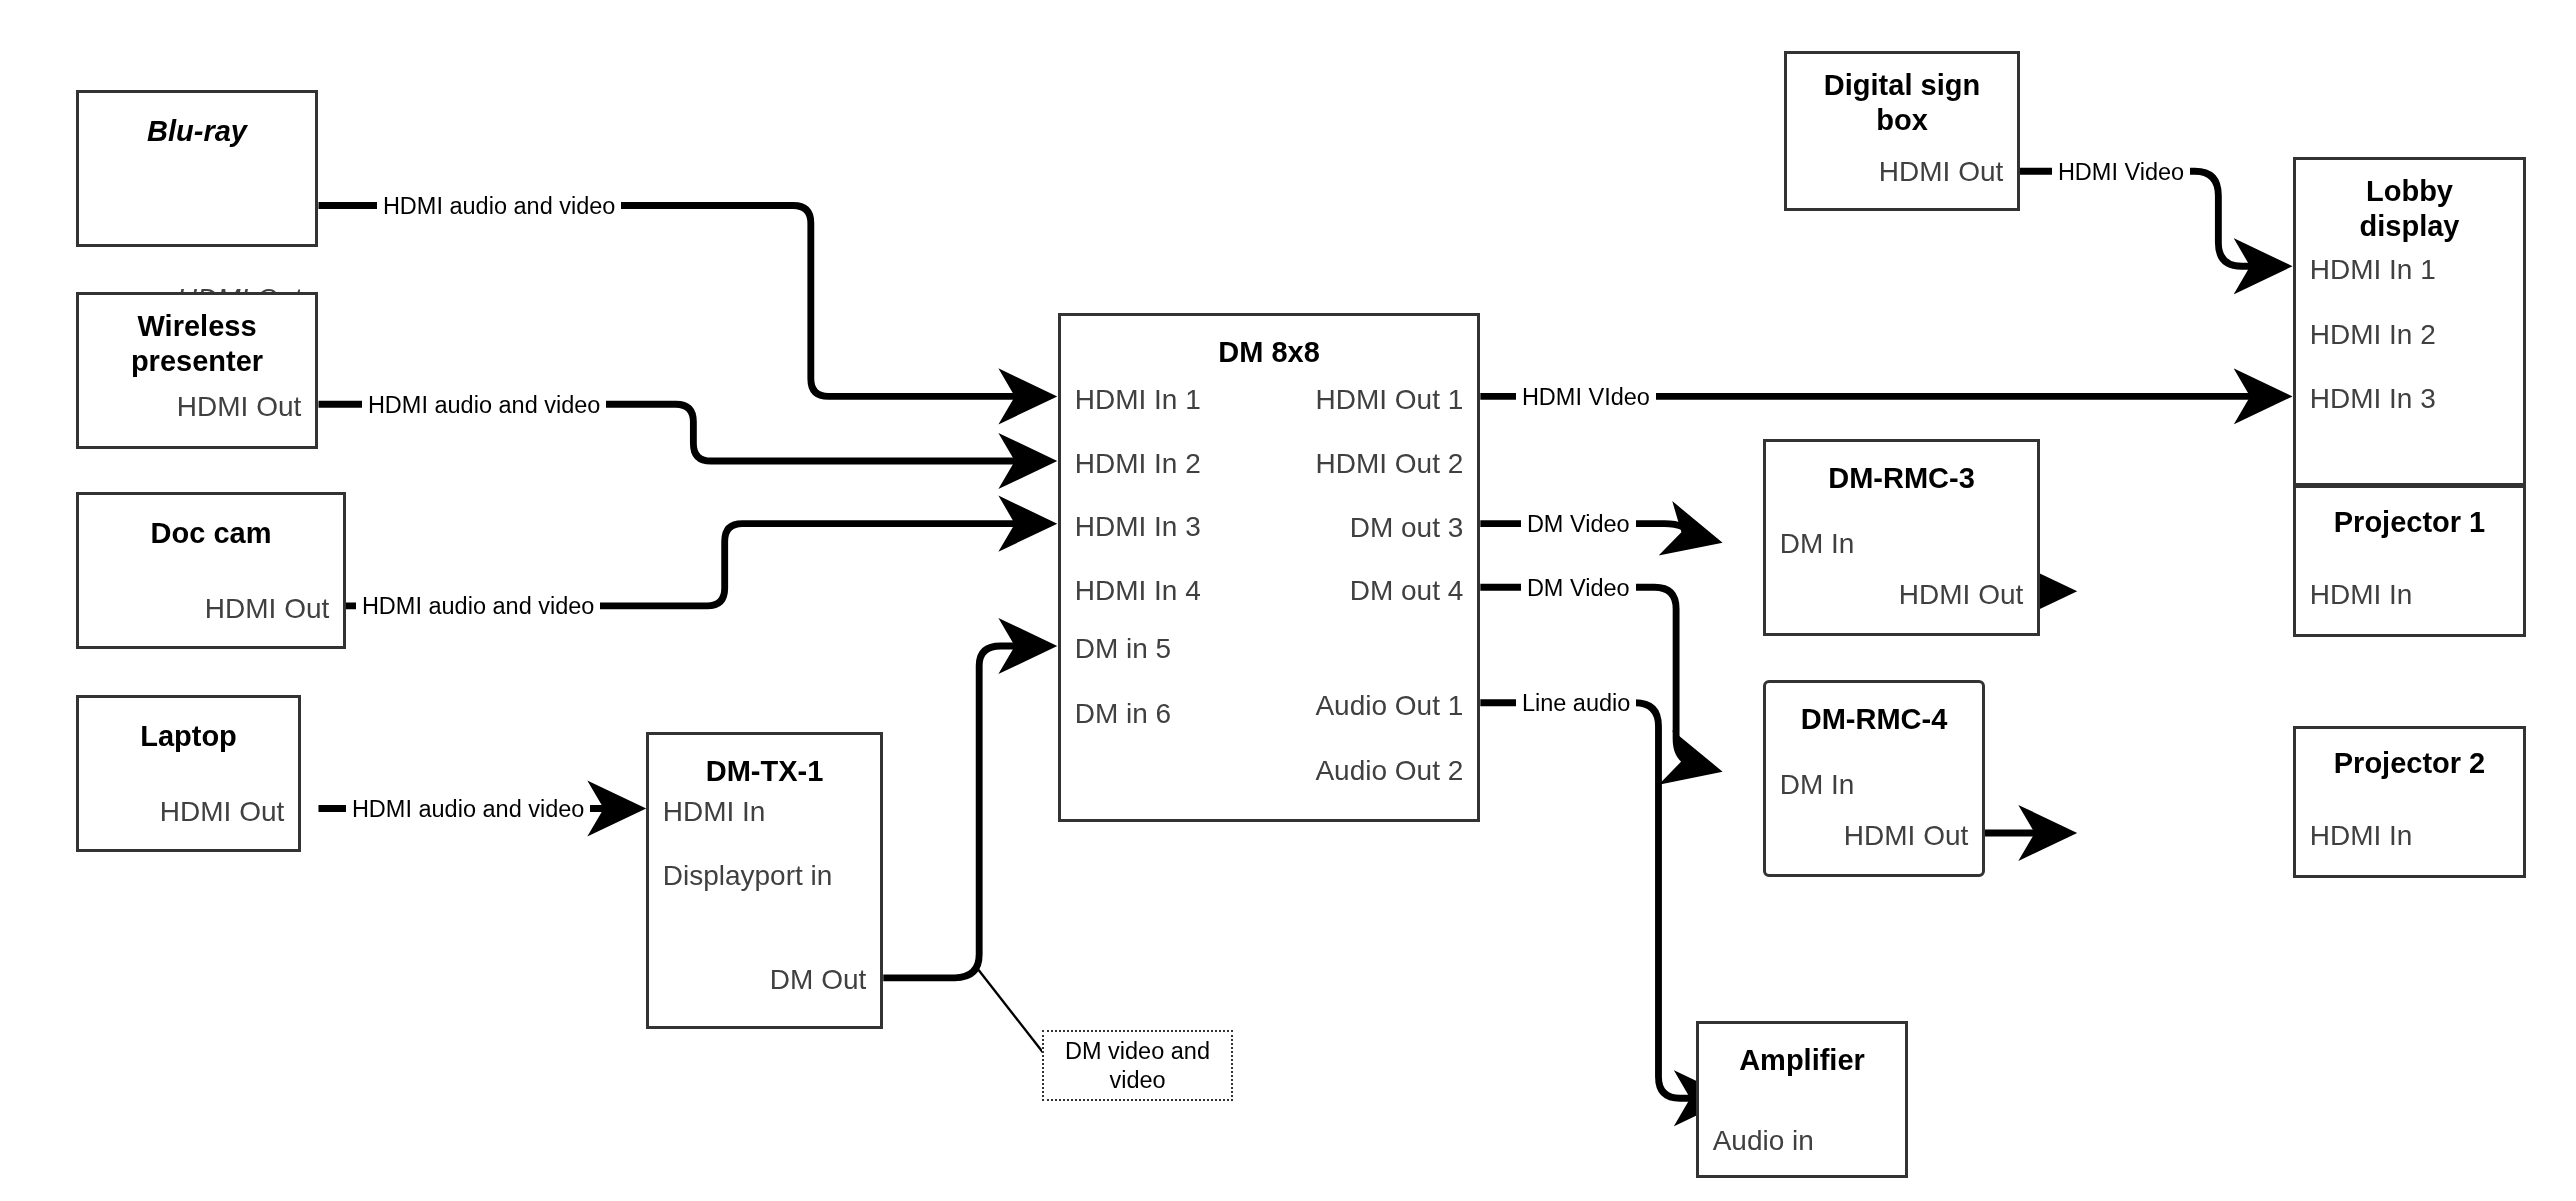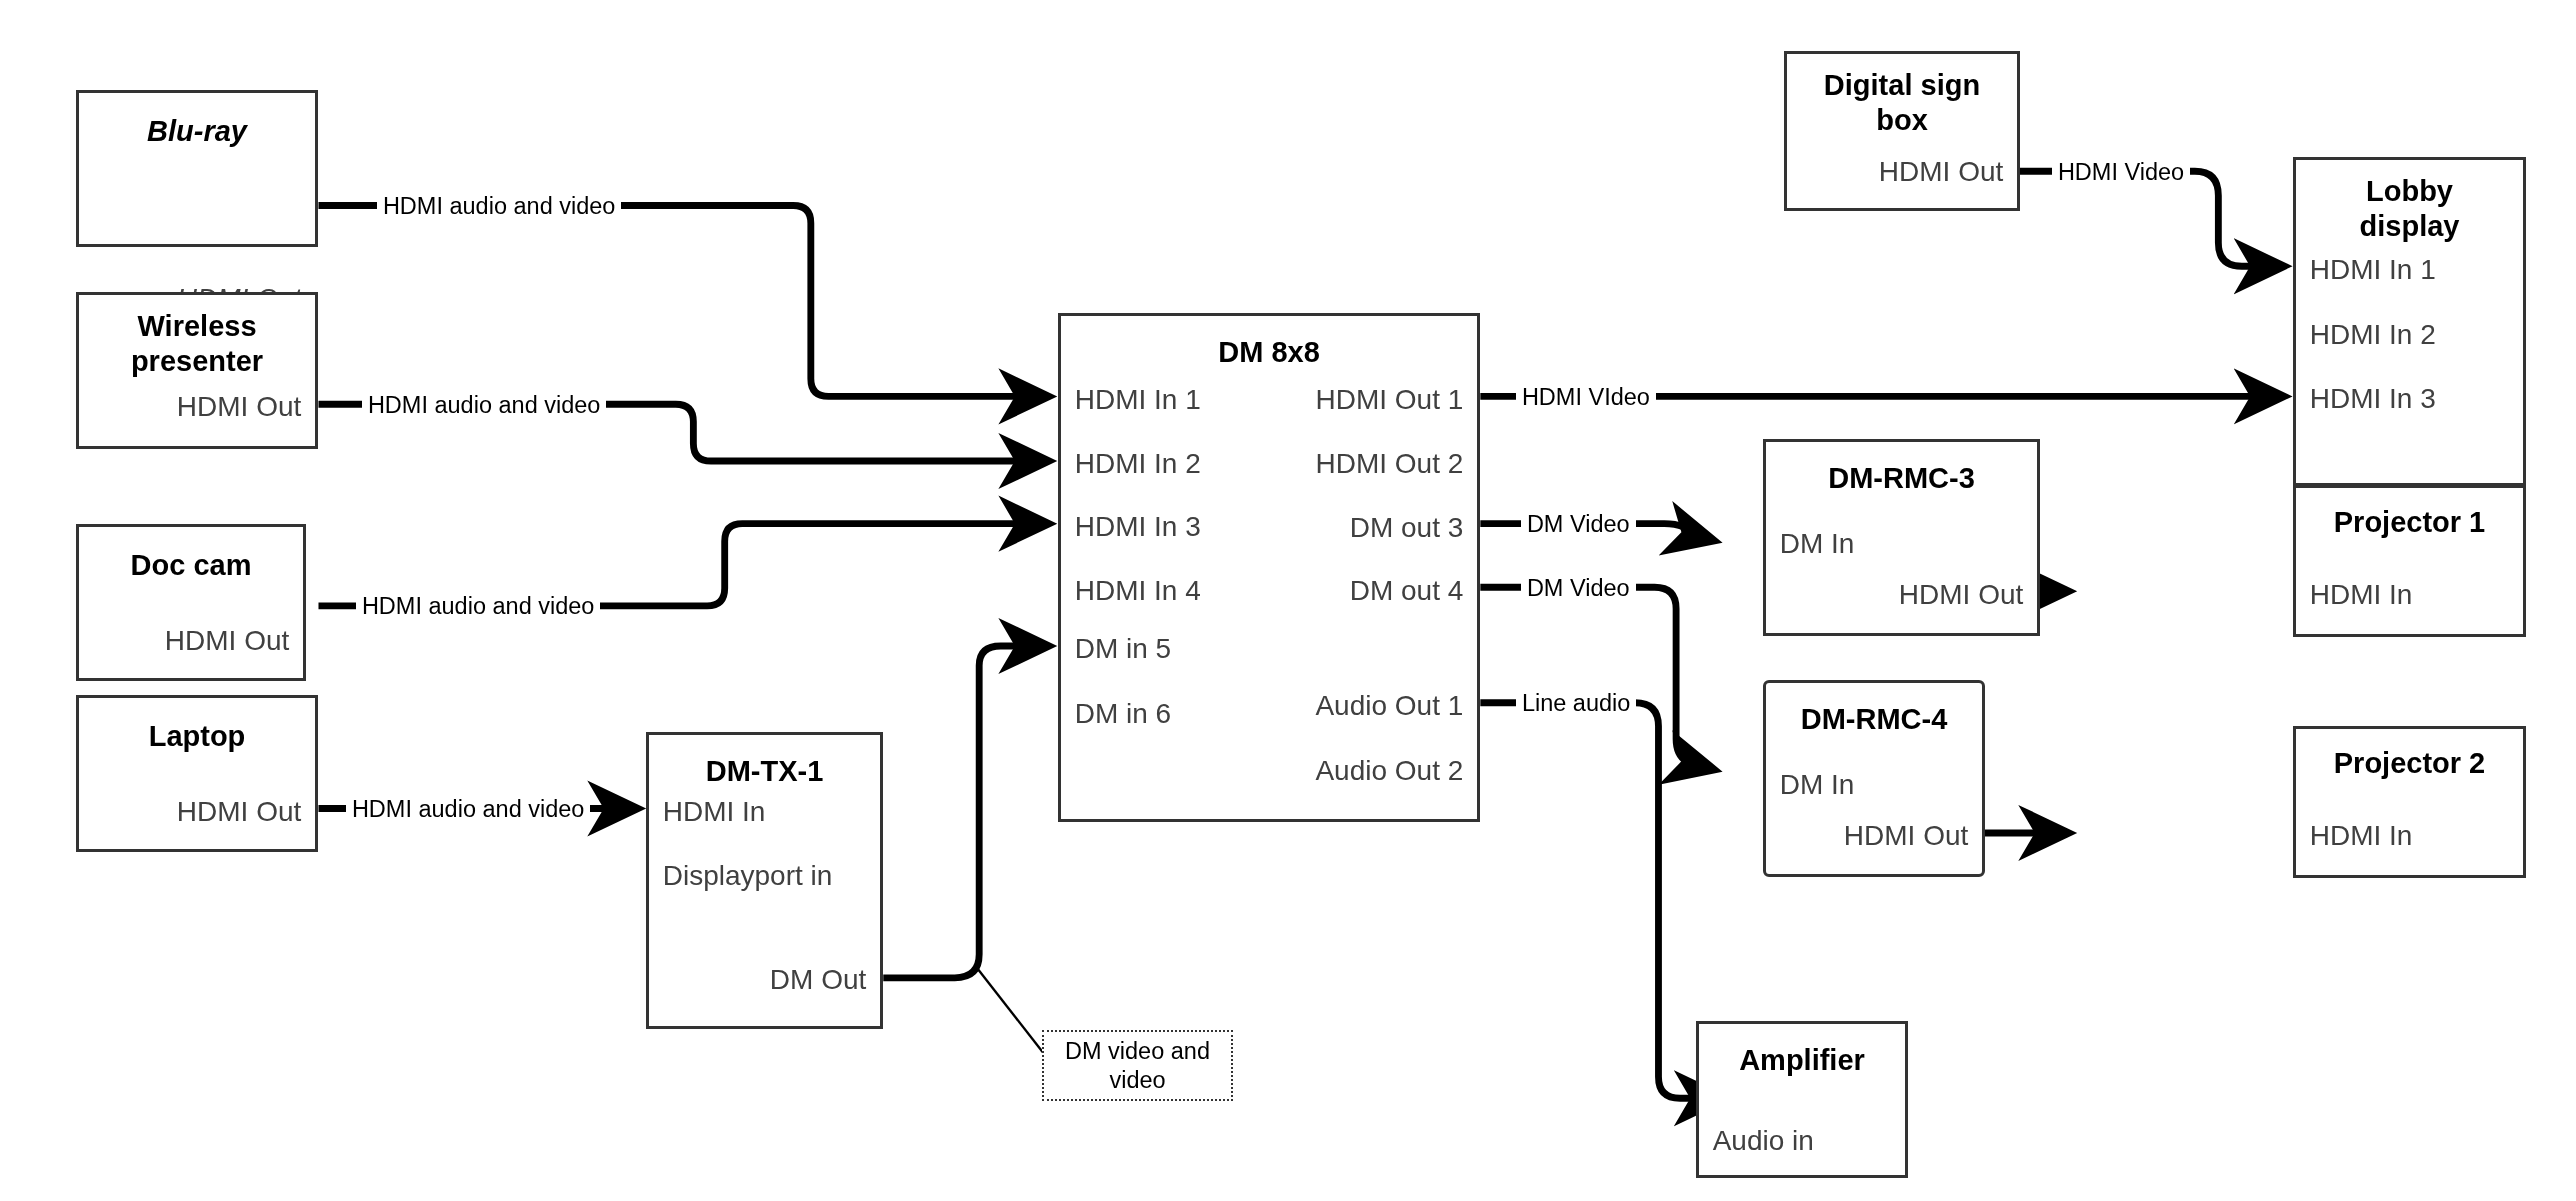--- a/index.html
+++ b/index.html
@@ -119,26 +119,26 @@
     <div class="title" style="top:19.6px;">Blu-ray</div>
     <div class="port right" style="top:190px;">HDMI Out</div>
   </div>
 
   <div class="node" style="left:76px;top:292px;width:242px;height:157px;">
     <div class="title two-line" style="top:13.7px;">Wireless</div>
     <div class="title two-line" style="top:49px;">presenter</div>
     <div class="port right" style="top:96px;">HDMI Out</div>
   </div>
 
-  <div class="node" style="left:76px;top:492px;width:230px;height:157px;margin-top:32px;">
+  <div class="node" style="left:76px;top:492px;width:270px;height:157px;">
     <div class="title" style="top:19.6px;">Doc cam</div>
     <div class="port right" style="top:98px;">HDMI Out</div>
   </div>
 
-  <div class="node" style="left:76px;top:695px;width:242px;height:157px;">
+  <div class="node" style="left:76px;top:695px;width:225px;height:157px;">
     <div class="title" style="top:19.6px;">Laptop</div>
     <div class="port right" style="top:98px;">HDMI Out</div>
   </div>
 
   <div class="node" style="left:646px;top:732px;width:237px;height:297px;">
     <div class="title" style="top:17.6px;">DM-TX-1</div>
     <div class="port left" style="top:61px;">HDMI In</div>
     <div class="port left" style="top:125px;">Displayport in</div>
     <div class="port right" style="top:229px;">DM Out</div>
   </div>

